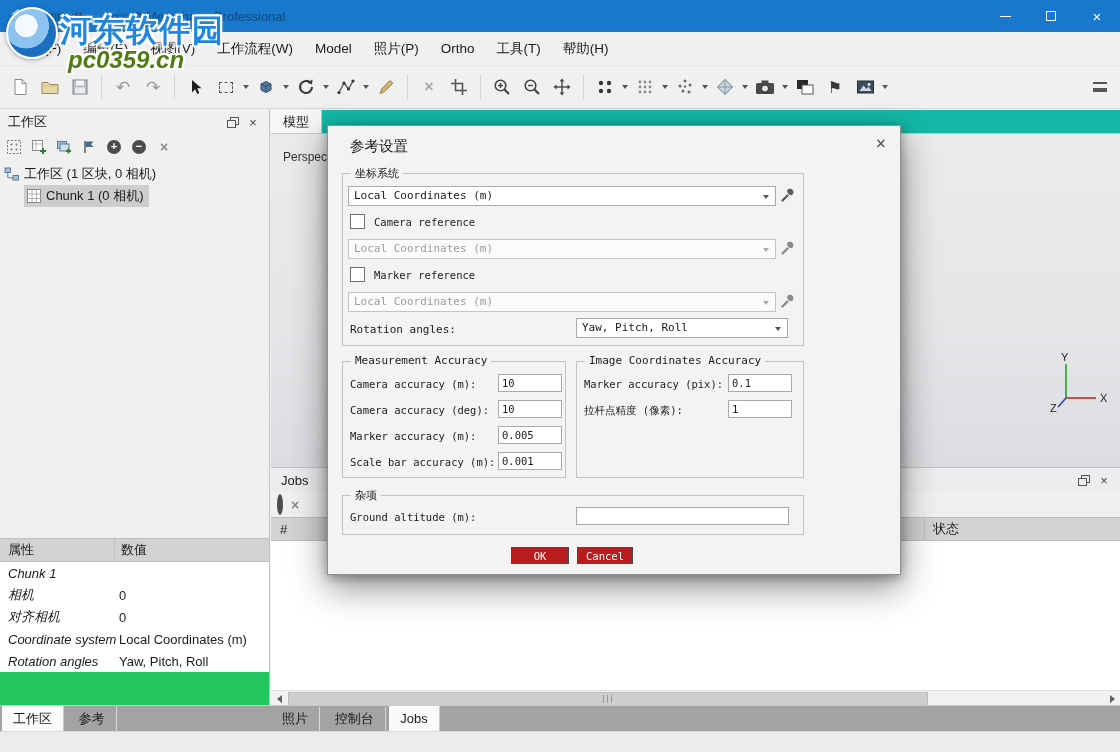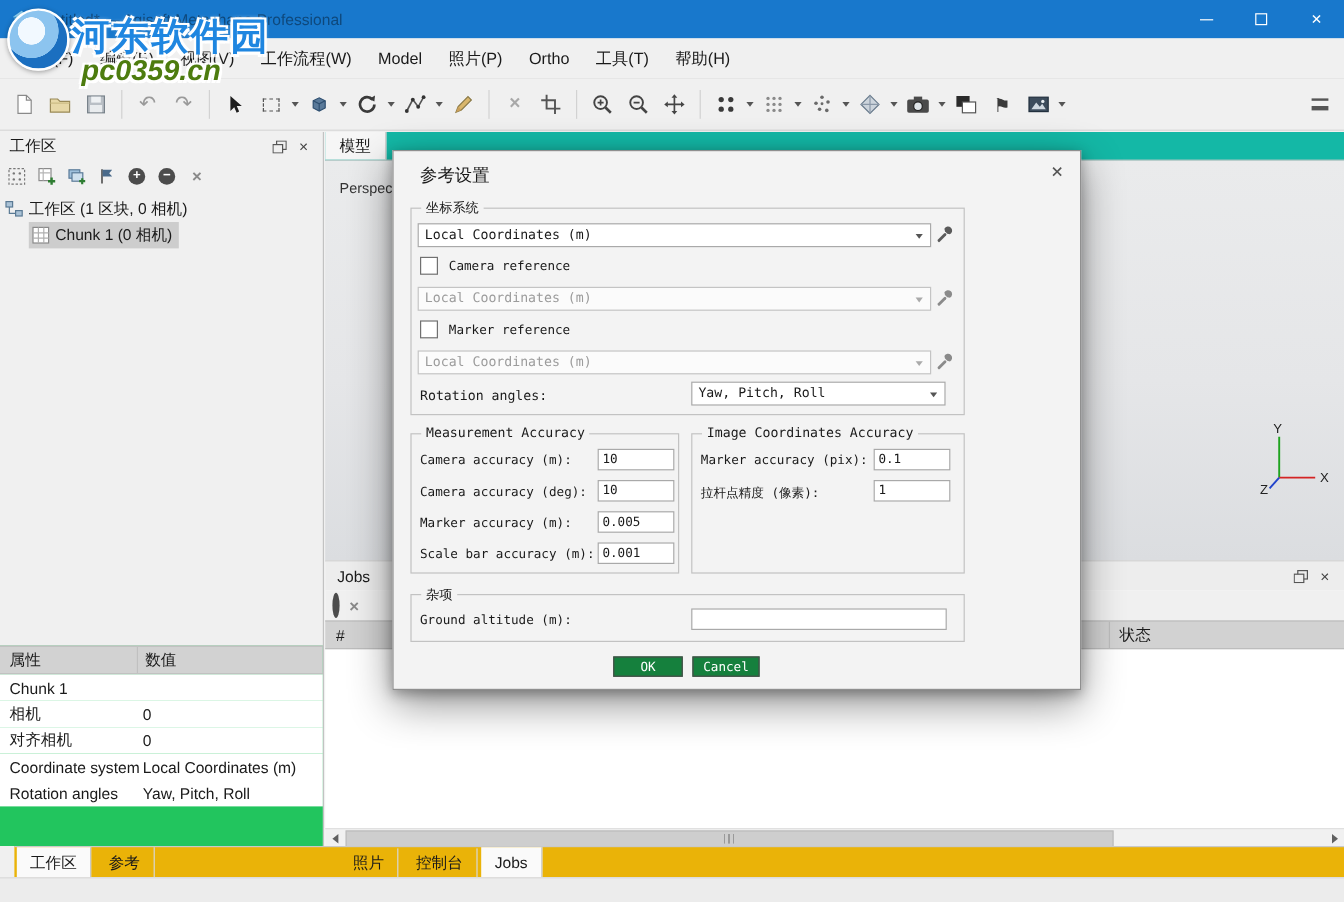--- a/index.html
+++ b/index.html
@@ -46,21 +46,21 @@
   .tree-row { height:22px; display:flex; align-items:center; }
   .tree-row .row-inner { display:flex; align-items:center; gap:4px; padding:2px 5px 2px 2px; }
   .tree-row.selected .row-inner { background:#cdcdcd; }
   .tree-label { font-size:13px; white-space:nowrap; }
   
   .props { position:absolute; left:0; right:0; top:416px; bottom:0; background:#22c55e;margin-top:12px; }
   .props-header { display:flex; height:24px; background:#d2d2d2; border-top:1px solid #bdbdbd; border-bottom:1px solid #bdbdbd; align-items:center; }
   .phc1 { width:115px; padding-left:8px; border-right:1px solid #c0c0c0; height:100%; display:flex; align-items:center; }
   .phc2 { padding-left:6px; }
   .prow { display:flex; height:22px; align-items:center; background:#fff; }
-  .pc1 { width:115px; padding-left:8px; white-space:nowrap; }
+  .pc1 { width:115px; padding-left:8px; white-space:nowrap;font-style:italic; }
   .pc2 { padding-left:4px; white-space:nowrap; }
   
   .viewport { position:absolute; left:271px; right:0; top:110px; height:357px; }
   .vtab-row { height:24px; background:#14b8a6; border-bottom:1px solid #c8c8c8; display:flex; }
   .vtab { padding:0 12px; background:#f6f6f6; border-right:1px solid #c8c8c8; display:flex; align-items:center; font-size:13px; }
   .view-area { position:absolute; left:0; right:0; top:24px; bottom:0; background:linear-gradient(180deg,#eaebec 0%,#e5e6e8 55%,#dbdde0 100%); }
   .proj-label { position:absolute; left:12px; top:16px; font-size:12px; color:#333; }
   .axes { position:absolute; right:8px; top:216px; }
   
   .jobs-panel { position:absolute; left:271px; right:0; top:467px; bottom:47px; background:#fff; border-top:1px solid #c2c2c2; }
@@ -70,21 +70,21 @@
   .jobs-colhead { display:flex; height:24px; background:#d2d2d2; border-top:1px solid #bdbdbd; border-bottom:1px solid #bdbdbd; align-items:center; }
   .jc1 { width:654px; padding-left:9px; border-right:1px solid #bdbdbd; height:100%; display:flex; align-items:center; }
   .jc2 { padding-left:8px; }
   .hscroll { position:absolute; left:0; right:0; top:222px; height:16px; background:#f1f1f1; border-top:1px solid #e0e0e0; }
   .scroll-btn { position:absolute; top:0; width:16px; height:16px; display:flex; align-items:center; justify-content:center; }
   .tri-left { width:0; height:0; border-top:4px solid transparent; border-bottom:4px solid transparent; border-right:5px solid #606060; }
   .tri-right { width:0; height:0; border-top:4px solid transparent; border-bottom:4px solid transparent; border-left:5px solid #606060; }
   .scroll-thumb { position:absolute; left:17px; top:1px; width:640px; height:14px; background:#cecece; border:1px solid #bdbdbd; display:flex; align-items:center; justify-content:center; }
   .thumb-grip { width:11px; height:8px; background:repeating-linear-gradient(90deg,#9a9a9a 0 1px,transparent 1px 4px); }
   
-  .tabbar { position:absolute; left:12px; right:0; top:705px; height:26px; background:#eab308; border-top:1px solid #c9c9c9; }
+  .tabbar { position:absolute; left:0; right:0; top:705px; height:26px; background:#a3a3a3; border-top:1px solid #c9c9c9; }
   .btab { display:inline-flex; align-items:center; height:100%; padding:0 11px; border-right:1px solid #d7d7d7; font-size:13px; }
   .btab.active { background:#fafafa; border-right:1px solid #c9c9c9; }
   .tab-group-left { position:absolute; left:2px; top:0; height:100%; }
   .tab-group-center { position:absolute; left:271px; top:0; height:100%; }
   .statusbar { position:absolute; left:0; right:0; top:731px; height:21px; background:#ececec; border-top:1px solid #dadada; }
   
   .watermark { position:absolute; left:2px; top:2px; width:300px; height:80px; z-index:40; pointer-events:none; }
   .wm-logo { position:absolute; left:4px; top:5px; width:52px; height:52px; border-radius:50%;
     background:radial-gradient(circle at 38% 35%, #f2f9ff 0 26%, #8cc4ef 27% 52%, #1b6fc0 53% 100%);
     border:2px solid #fff; box-shadow:0 1px 4px rgba(0,0,0,0.35); }
@@ -102,21 +102,21 @@
   .grp { position:absolute; border:1px solid #c2c2c2; }
   .grp-legend { position:absolute; top:-8px; left:8px; background:#f3f3f3; padding:0 4px; font-size:11px; white-space:nowrap; }
   .dcombo { position:absolute; height:20px; background:#fff; border:1px solid #a9a9a9; font-size:11px; line-height:18px; padding-left:5px; white-space:nowrap; overflow:hidden; }
   .dcombo .carrow { position:absolute; right:6px; top:8px; width:0; height:0; border-left:3.5px solid transparent; border-right:3.5px solid transparent; border-top:4px solid #555; }
   .dcombo.disabled { background:#fbfbfb; color:#9c9c9c; border-color:#c4c4c4; }
   .dcombo.disabled .carrow { border-top-color:#aaa; }
   .dcheck { position:absolute; width:15px; height:15px; background:#fff; border:1px solid #707070; }
   .dlabel { position:absolute; font-size:10.5px; white-space:nowrap; }
   .dinput { position:absolute; height:18px; background:#fff; border:1px solid #a9a9a9; font-family:inherit; font-size:10.5px; padding:0 3px; color:#1a1a1a; }
   .wrench { position:absolute; width:16px; height:16px; }
-  .dbtn { position:absolute; height:17px; background:#15803d; border:1px solid #4a4a4a; color:#fff; font-size:10.5px; display:flex; align-items:center; justify-content:center; font-family:inherit; }
+  .dbtn { position:absolute; height:17px; background:#b91c1c; border:1px solid #4a4a4a; color:#fff; font-size:10.5px; display:flex; align-items:center; justify-content:center; font-family:inherit; }
 </style>
 </head>
 <body>
 
 <div id="app">
 
   <div class="titlebar">
     <svg class="app-icon" width="16" height="16">
       <path d="M8 1 L15 6 L8 15 L1 6 Z" fill="#8fd0f2"></path>
       <path d="M1 6 L15 6 L8 15 Z" fill="#3e9bd8"></path>

